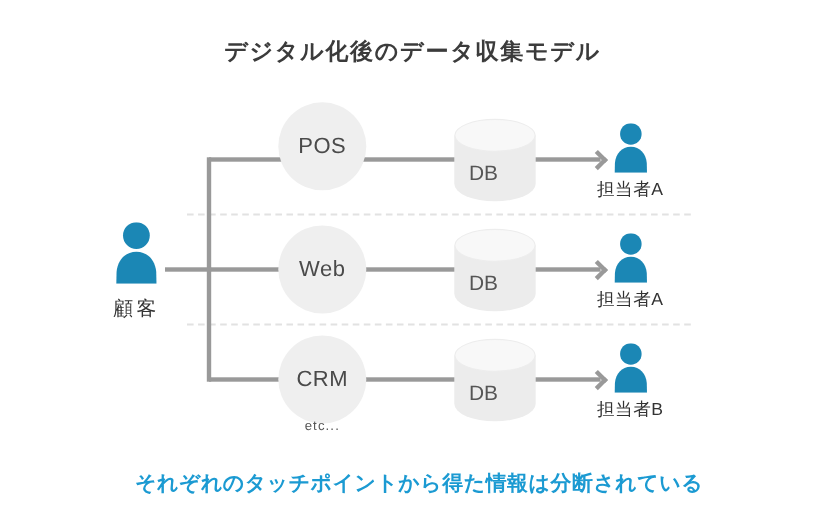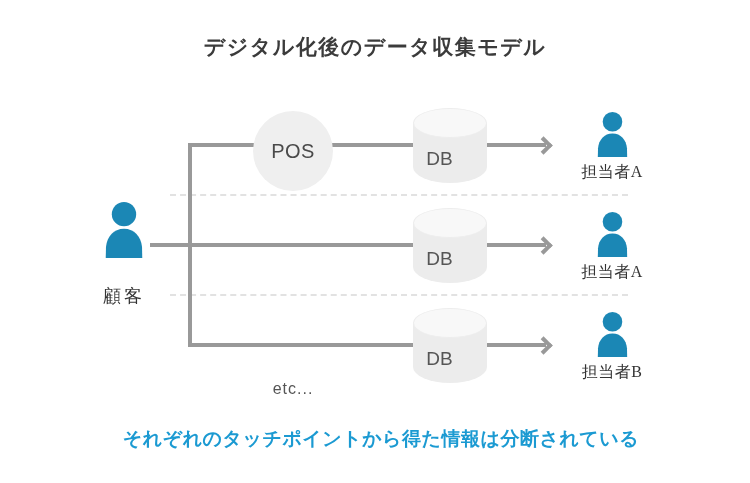--- a/index.html
+++ b/index.html
@@ -111,34 +111,34 @@
   .person {
     position: absolute;
     display: flex;
     flex-direction: column;
     align-items: center;
     z-index: 2;
   }
   .person svg { color: var(--accent-blue); display: block; }
   .person-label {
     color: #333333;
-    margin-top: 26px;
+    margin-top: 10px;
     white-space: nowrap;
   }
   .customer { left: 93px; top: 202px; width: 62px; }
   .customer .person-label { font-size: 18px; letter-spacing: 3px; }
-  .staff { left: 572px; width: 80px; font-family: Liberation Serif, serif; }
+  .staff { left: 533px; width: 80px; }
   .staff .person-label { font-size: 16px; margin-top: 5px; letter-spacing: 0.5px; }
   .etc-label {
     position: absolute;
     left: 253px;
     top: 380px;
     width: 80px;
     text-align: center;
-    font-size: 16px;
+    font-size: 12px;
     color: var(--text-mid);
     letter-spacing: 1px;
     z-index: 2;
   }
   .footer {
     position: absolute;
     left: 12px; right: 0; top: 426px;
     text-align: center;
     font-size: 19px;
     font-weight: bold;
@@ -170,53 +170,59 @@
   <div class="person customer">
     <span>
       <svg width="48" height="56" viewBox="0 0 36 46" fill="currentColor" aria-hidden="true">
         <circle cx="18" cy="10" r="10"></circle>
         <path d="M18 22 C 9.5 22 4 28.5 3.2 37 L 3 46 L 33 46 L 32.8 37 C 32 28.5 26.5 22 18 22 Z"></path>
       </svg>
     </span>
     <span class="person-label">顧客</span>
   </div>
 
-  <div class="node-circle" style="top:111px">
+  <div class="node-circle" style="top:93px">
     <span>POS</span>
   </div>
   <div class="db" style="top:108px">
     <div class="db-body"></div>
     <div class="db-top"></div>
     <div class="db-label">DB</div>
   </div>
   <div class="person staff" style="top:112px">
     <span>
       <svg width="37" height="45" viewBox="0 0 36 46" fill="currentColor" aria-hidden="true">
         <circle cx="18" cy="10" r="10"></circle>
         <path d="M18 22 C 9.5 22 4 28.5 3.2 37 L 3 46 L 33 46 L 32.8 37 C 32 28.5 26.5 22 18 22 Z"></path>
       </svg>
     </span>
     <span class="person-label">担当者A</span>
   </div>
 
+  <div class="node-circle" style="top:205px">
+    <span>Web</span>
+  </div>
   <div class="db" style="top:208px">
     <div class="db-body"></div>
     <div class="db-top"></div>
     <div class="db-label">DB</div>
   </div>
   <div class="person staff" style="top:212px">
     <span>
       <svg width="37" height="45" viewBox="0 0 36 46" fill="currentColor" aria-hidden="true">
         <circle cx="18" cy="10" r="10"></circle>
         <path d="M18 22 C 9.5 22 4 28.5 3.2 37 L 3 46 L 33 46 L 32.8 37 C 32 28.5 26.5 22 18 22 Z"></path>
       </svg>
     </span>
     <span class="person-label">担当者A</span>
   </div>
 
+  <div class="node-circle" style="top:305px">
+    <span>CRM</span>
+  </div>
   <div class="db" style="top:308px">
     <div class="db-body"></div>
     <div class="db-top"></div>
     <div class="db-label">DB</div>
   </div>
   <div class="person staff" style="top:312px">
     <span>
       <svg width="37" height="45" viewBox="0 0 36 46" fill="currentColor" aria-hidden="true">
         <circle cx="18" cy="10" r="10"></circle>
         <path d="M18 22 C 9.5 22 4 28.5 3.2 37 L 3 46 L 33 46 L 32.8 37 C 32 28.5 26.5 22 18 22 Z"></path>

